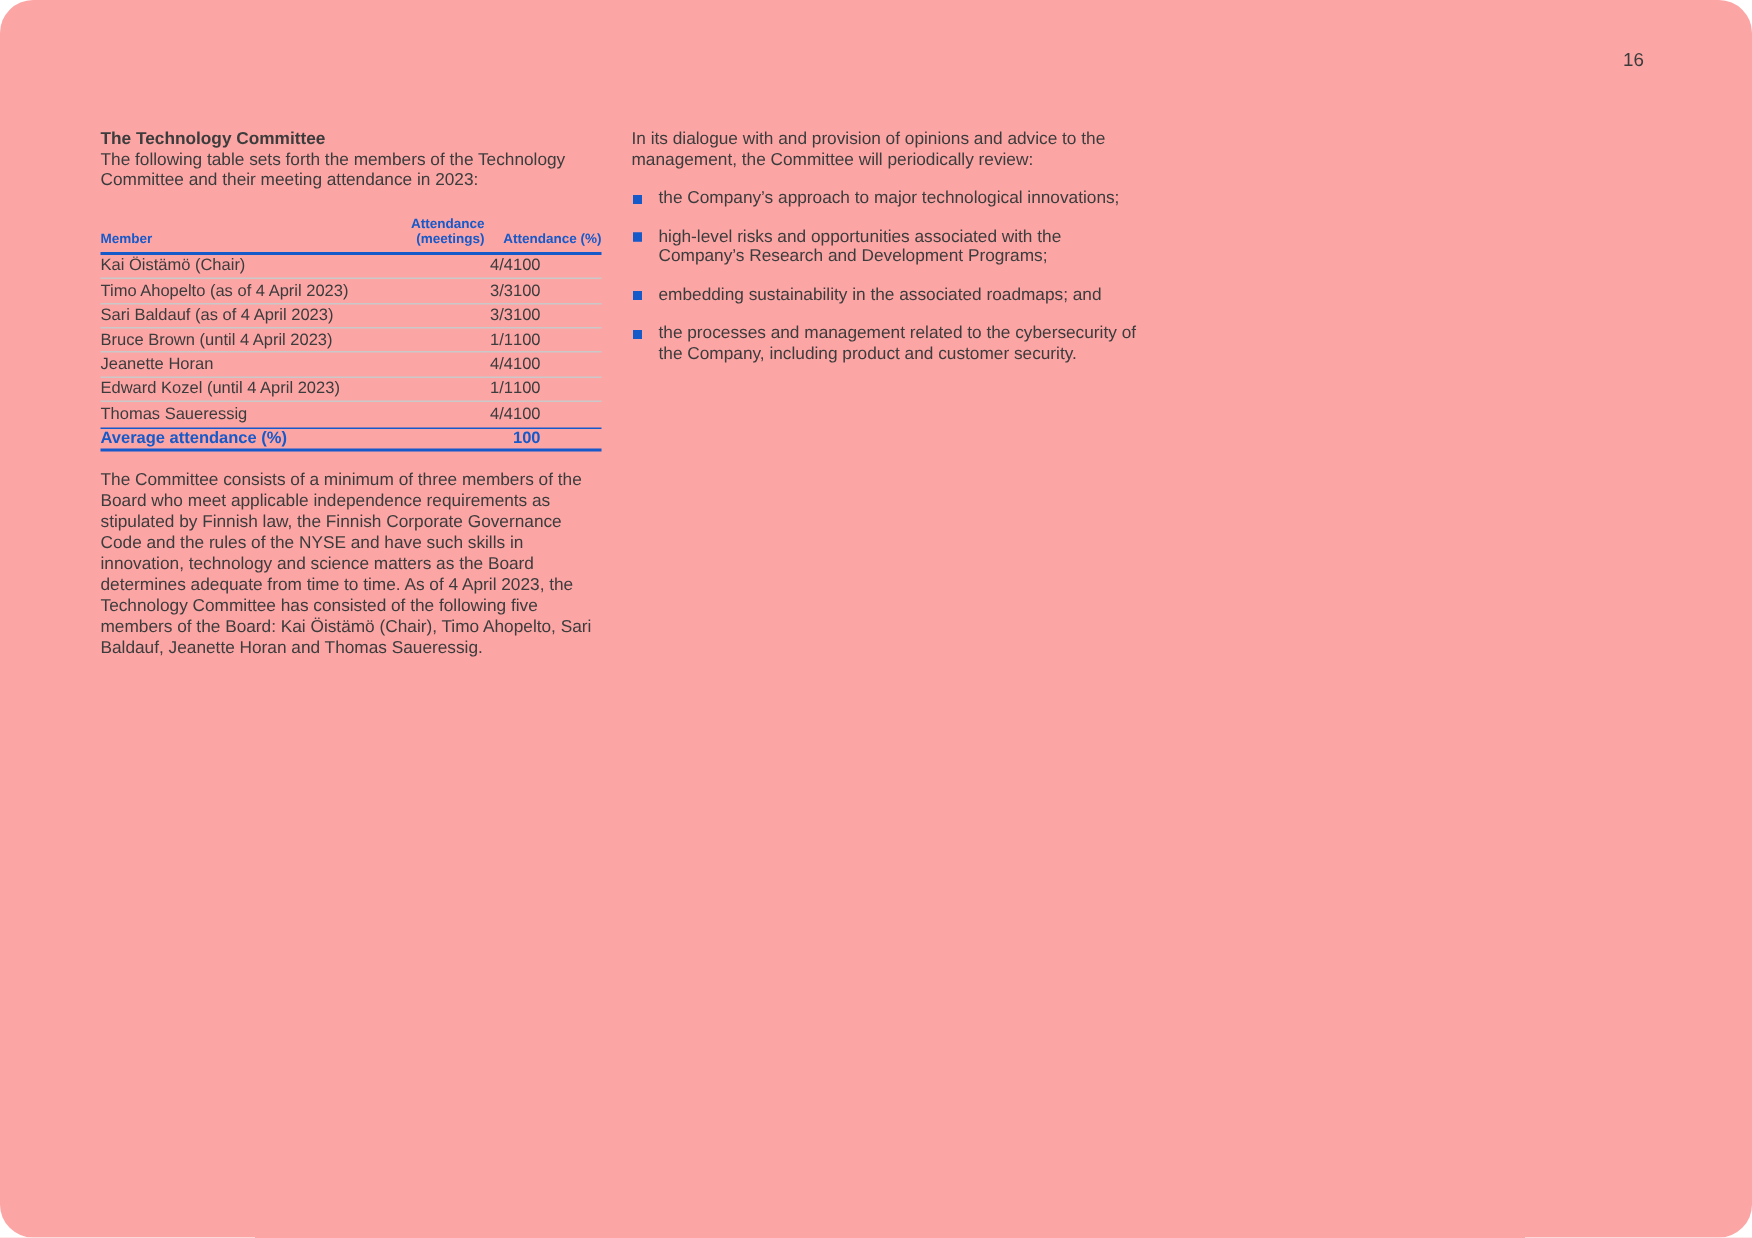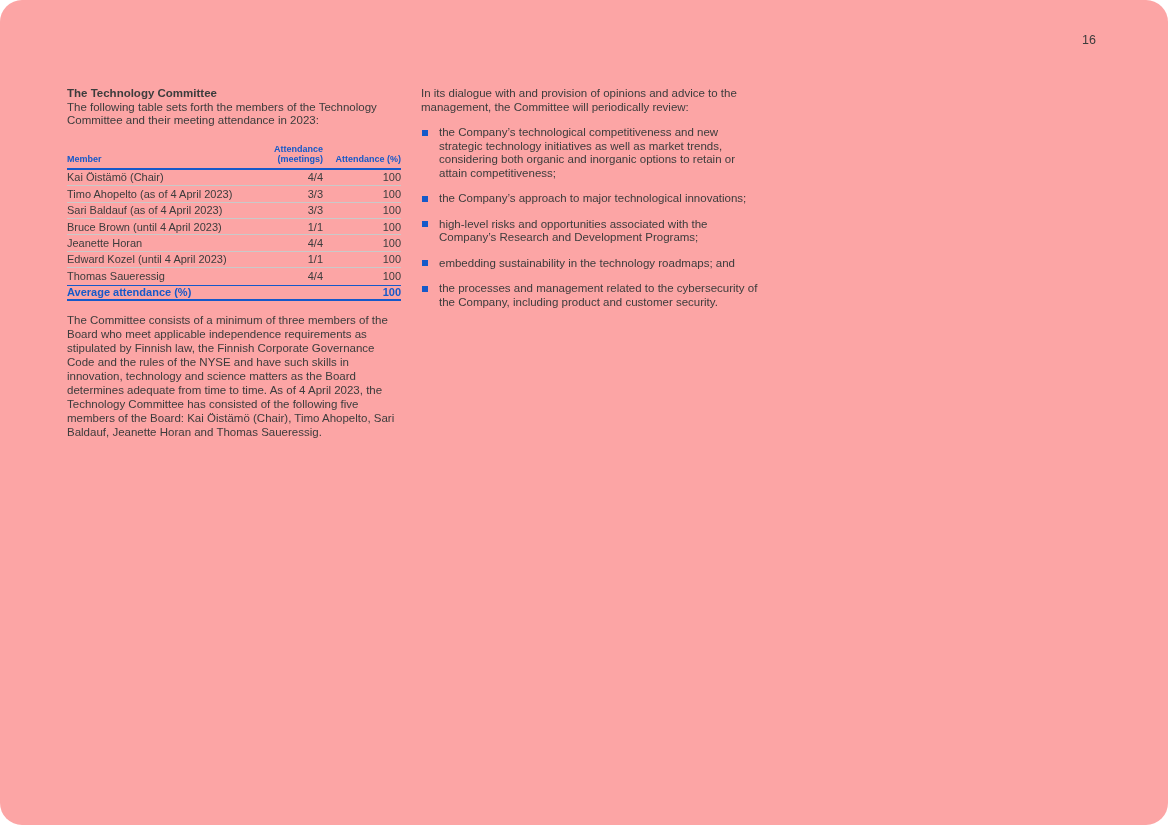--- a/index.html
+++ b/index.html
@@ -56,21 +56,21 @@
   .trow {
     display: flex;
     align-items: center;
     height: 16.4px;
     border-bottom: 1px solid #c9c9c9;
     font-size: 11px;
   }
   .trow.last { border-bottom: none; }
   .td.member { flex: 1; overflow: hidden; white-space: nowrap; }
   .td.meet { width: 75px; text-align: right; }
-  .td.pct { width: 78px; text-align: right; }
+  .td.pct { width: 59px; }
   .tfoot {
     display: flex;
     align-items: center;
     height: 16.8px;
     border-top: 1.5px solid #1659c9;
     border-bottom: 2px solid #1659c9;
     color: #1659c9;
     font-weight: 700;
     font-size: 11px;
   }
@@ -172,36 +172,35 @@
     </div>
 
     <p class="body-par">The Committee consists of a minimum of three members of the Board who meet applicable independence requirements as stipulated by Finnish law, the Finnish Corporate Governance Code and the rules of the NYSE and have such skills in innovation, technology and science matters as the Board determines adequate from time to time. As of 4 April 2023, the Technology Committee has consisted of the following five members of the Board: Kai Öistämö (Chair), Timo Ahopelto, Sari Baldauf, Jeanette Horan and Thomas Saueressig.</p>
   </div>
 
   <div class="col-right">
     <p class="intro">In its dialogue with and provision of opinions and advice to the management, the Committee will periodically review:</p>
     <ul class="review-list">
       <li>
         <span class="bullet-square"></span>
-        <span>the Company’s technological competitiveness and new strategic technology initiatives as well as market trends, considering both organic and inorganic options to retain or attain competitiveness;</span>
       </li>
       <li>
         <span class="bullet-square"></span>
         <span>the Company’s approach to major technological innovations;</span>
       </li>
       <li>
         <span class="bullet-square"></span>
       </li>
       <li>
         <span class="bullet-square"></span>
         <span>high-level risks and opportunities associated with the Company’s Research and Development Programs;</span>
       </li>
       <li>
         <span class="bullet-square"></span>
-        <span>embedding sustainability in the technology roadmaps; and</span>
+        <span>embedding sustainability in the associated roadmaps; and</span>
       </li>
       <li>
         <span class="bullet-square"></span>
         <span>the processes and management related to the cybersecurity of the Company, including product and customer security.</span>
       </li>
     </ul>
   </div>
 
 </div>
 

